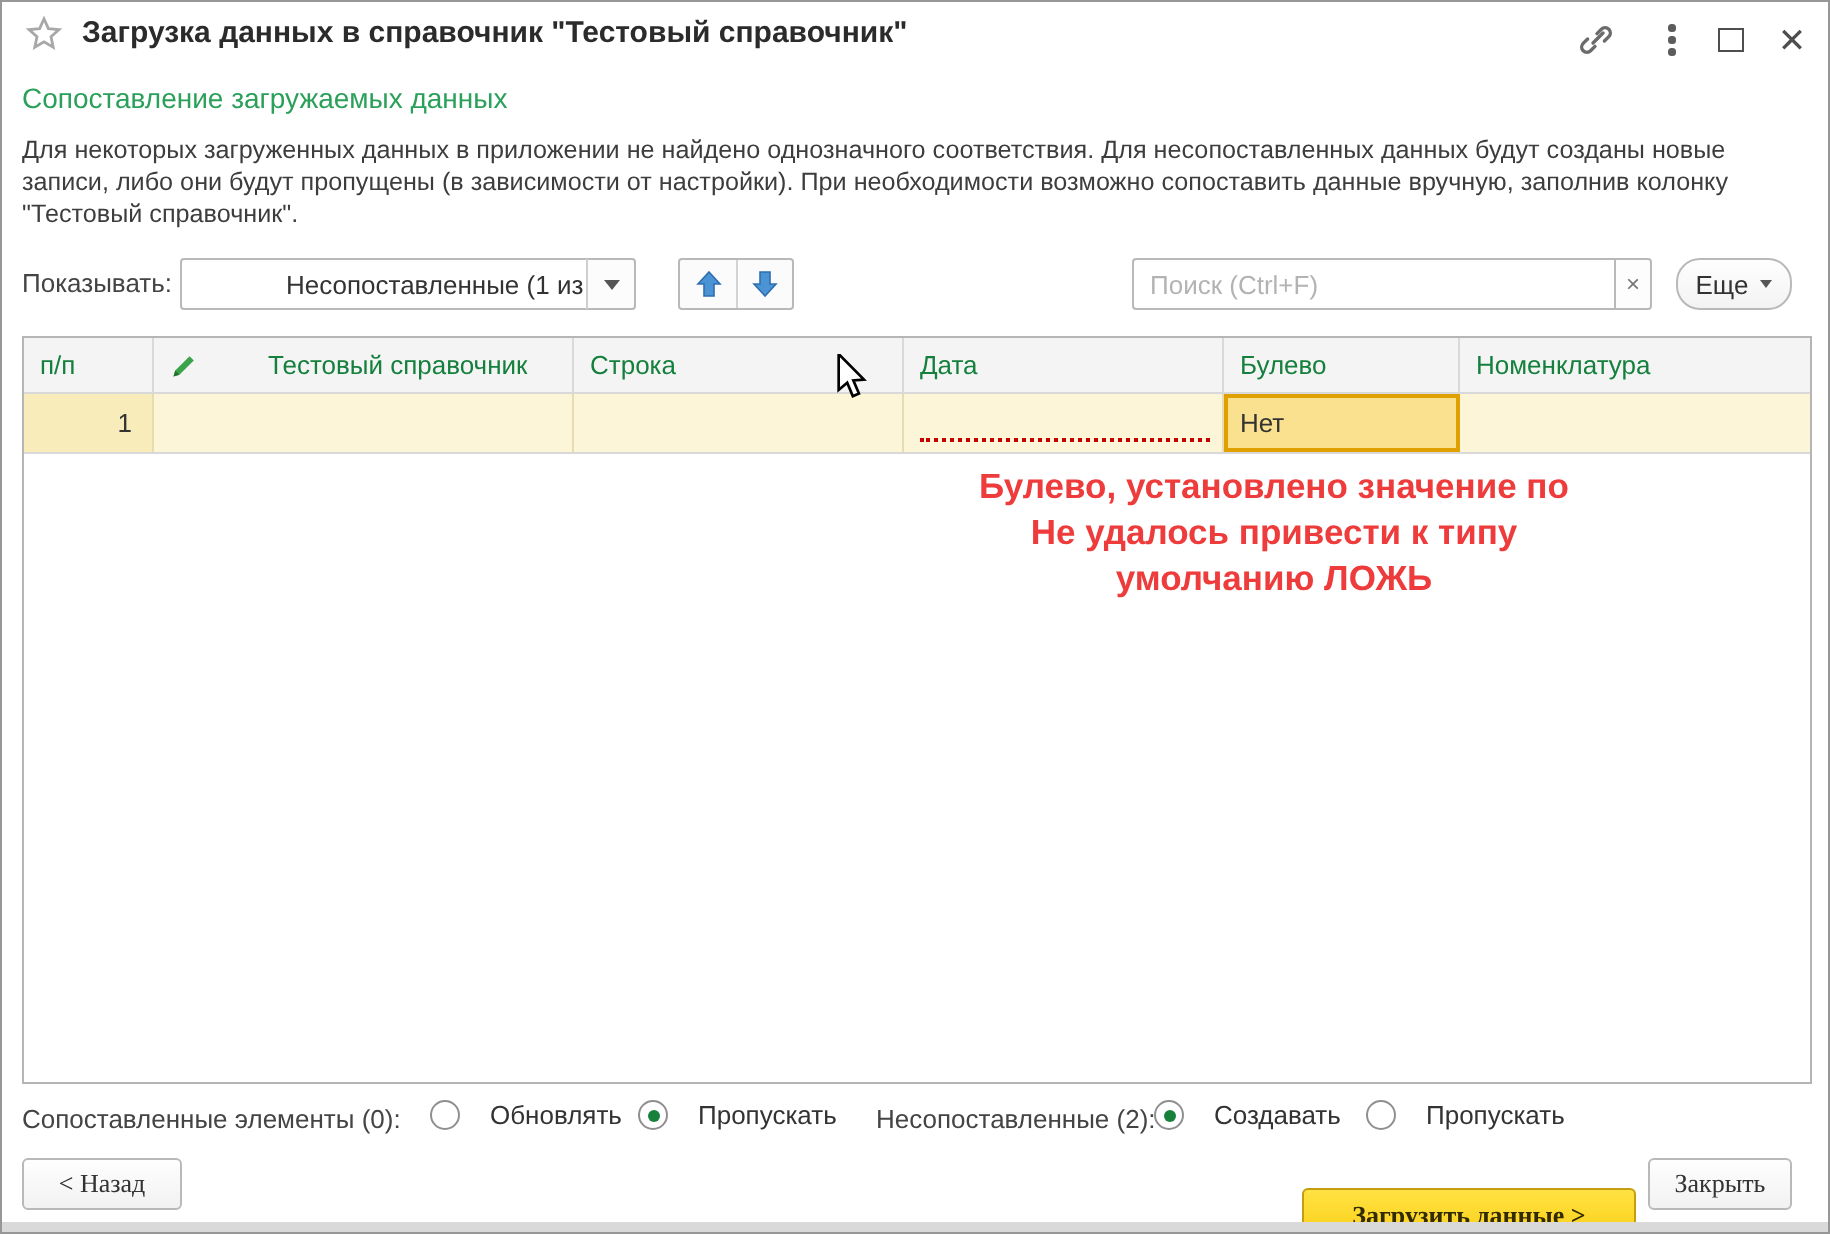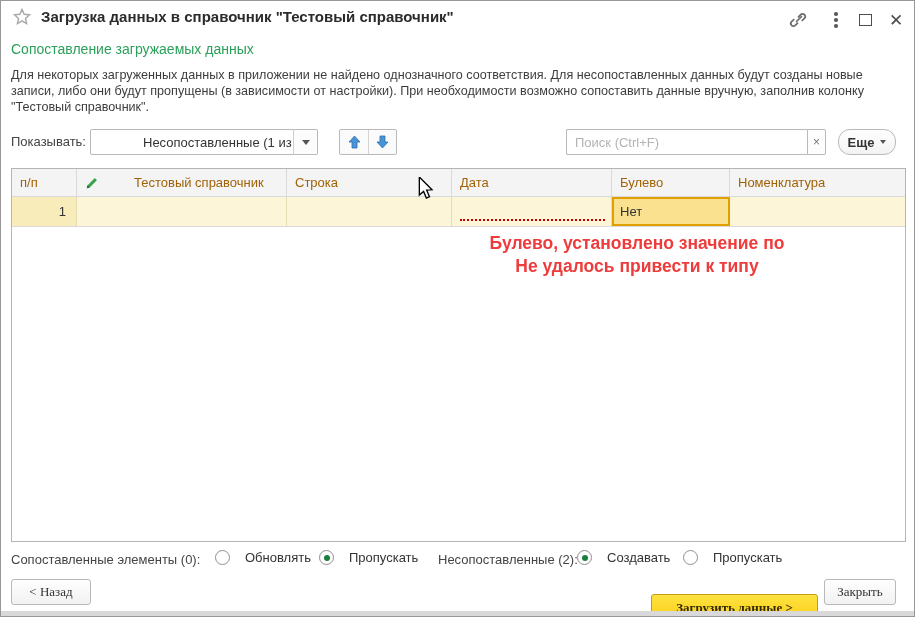--- a/index.html
+++ b/index.html
@@ -38,27 +38,27 @@
   .ud-btn { width:28px; height:24px; display:flex; align-items:center; justify-content:center; }
   .ud-btn + .ud-btn { border-left:1px solid #d3d3d3; }
   .search-wrap { position:absolute; left:565px; top:128px; width:260px; height:26px; display:flex; }
   .search-input { flex:1; height:26px; border:1px solid #b9b9b9; border-right:0; border-radius:2px 0 0 2px;
     padding:0 8px; font-size:13px; color:#333; outline:none; font-family:inherit; }
   .search-input::placeholder { color:#b3b3b3; }
   .search-clear { width:19px; height:26px; border:1px solid #b9b9b9; background:#fdfdfd;
     display:flex; align-items:center; justify-content:center; font-size:12px; color:#777; border-radius:0 2px 2px 0; }
   .more-btn { position:absolute; left:837px; top:128px; width:58px; height:26px;
     border:1px solid #b9b9b9; border-radius:12px; background:linear-gradient(#fefefe,#f3f3f3);
-    display:flex; align-items:center; justify-content:center; gap:6px; font-size:13px; color:#333;font-weight:bold; }
+    display:flex; align-items:center; justify-content:center; gap:6px; font-size:13px; color:#333; }
   .more-btn .tri-down { border-top-width:4px; border-left-width:3.5px; border-right-width:3.5px; }
   
   .grid { position:absolute; left:10px; top:167px; width:895px; height:374px;
     border:1px solid #b5b5b5; background:#fff; }
   .grid-header { display:flex; height:28px; background:#f4f4f4; border-bottom:1px solid #d9d9d9; }
-  .hcell { font-size:13px; color:#a16207; padding:0 8px; display:flex; align-items:center; gap:6px;
+  .hcell { font-size:13px; color:#15803d; padding:0 8px; display:flex; align-items:center; gap:6px;
     border-right:1px solid #d9d9d9; overflow:hidden; white-space:nowrap; }
   .hcell:last-child { border-right:0; }
   .grid-row { display:flex; height:30px; background:#fdf5d8; border-bottom:1px solid #d9d9d9; }
   .cell { border-right:1px solid #e7dcb2; position:relative; font-size:13px; color:#333; }
   .cell:last-child { border-right:0; }
   .c0 { width:65px; } .c1 { width:210px;gap:35px; } .c2 { width:165px; } .c3 { width:160px; } .c4 { width:118px; } .c5 { width:176px; flex:1; }
   .rownum { background:#f7ecba; display:flex; align-items:center; justify-content:flex-end; padding-right:10px; }
   .date-squiggle { position:absolute; left:8px; right:6px; bottom:5px; border-bottom:2px dotted #c40000; }
   .sel-cell { border:2px solid #e0a100; background:#f9e190; display:flex; align-items:center; padding-left:6px; }
   
@@ -182,20 +182,21 @@
           <span class="date-squiggle"></span>
         </div>
       <div class="cell c4 sel-cell">Нет</div>
       <div class="cell c5"></div>
     </div>
   </div>
 
   <div class="annotation">
     <div>Булево, установлено значение по</div>
     <div>Не удалось привести к типу</div>
+    <div>умолчанию ЛОЖЬ</div>
   </div>
 
   <span class="cursor">
     <svg width="18" height="24" viewBox="0 0 12 18">
         <path d="M1 0 L1 13.5 L4.2 10.8 L6.3 15.8 L8.6 14.8 L6.5 9.9 L10.5 9.6 Z" fill="#fff" stroke="#000" stroke-width="1"></path>
       </svg>
   </span>
 
   <div class="foot-row">
     <span class="lbl" style="left:10px">Сопоставленные элементы (0):</span>

